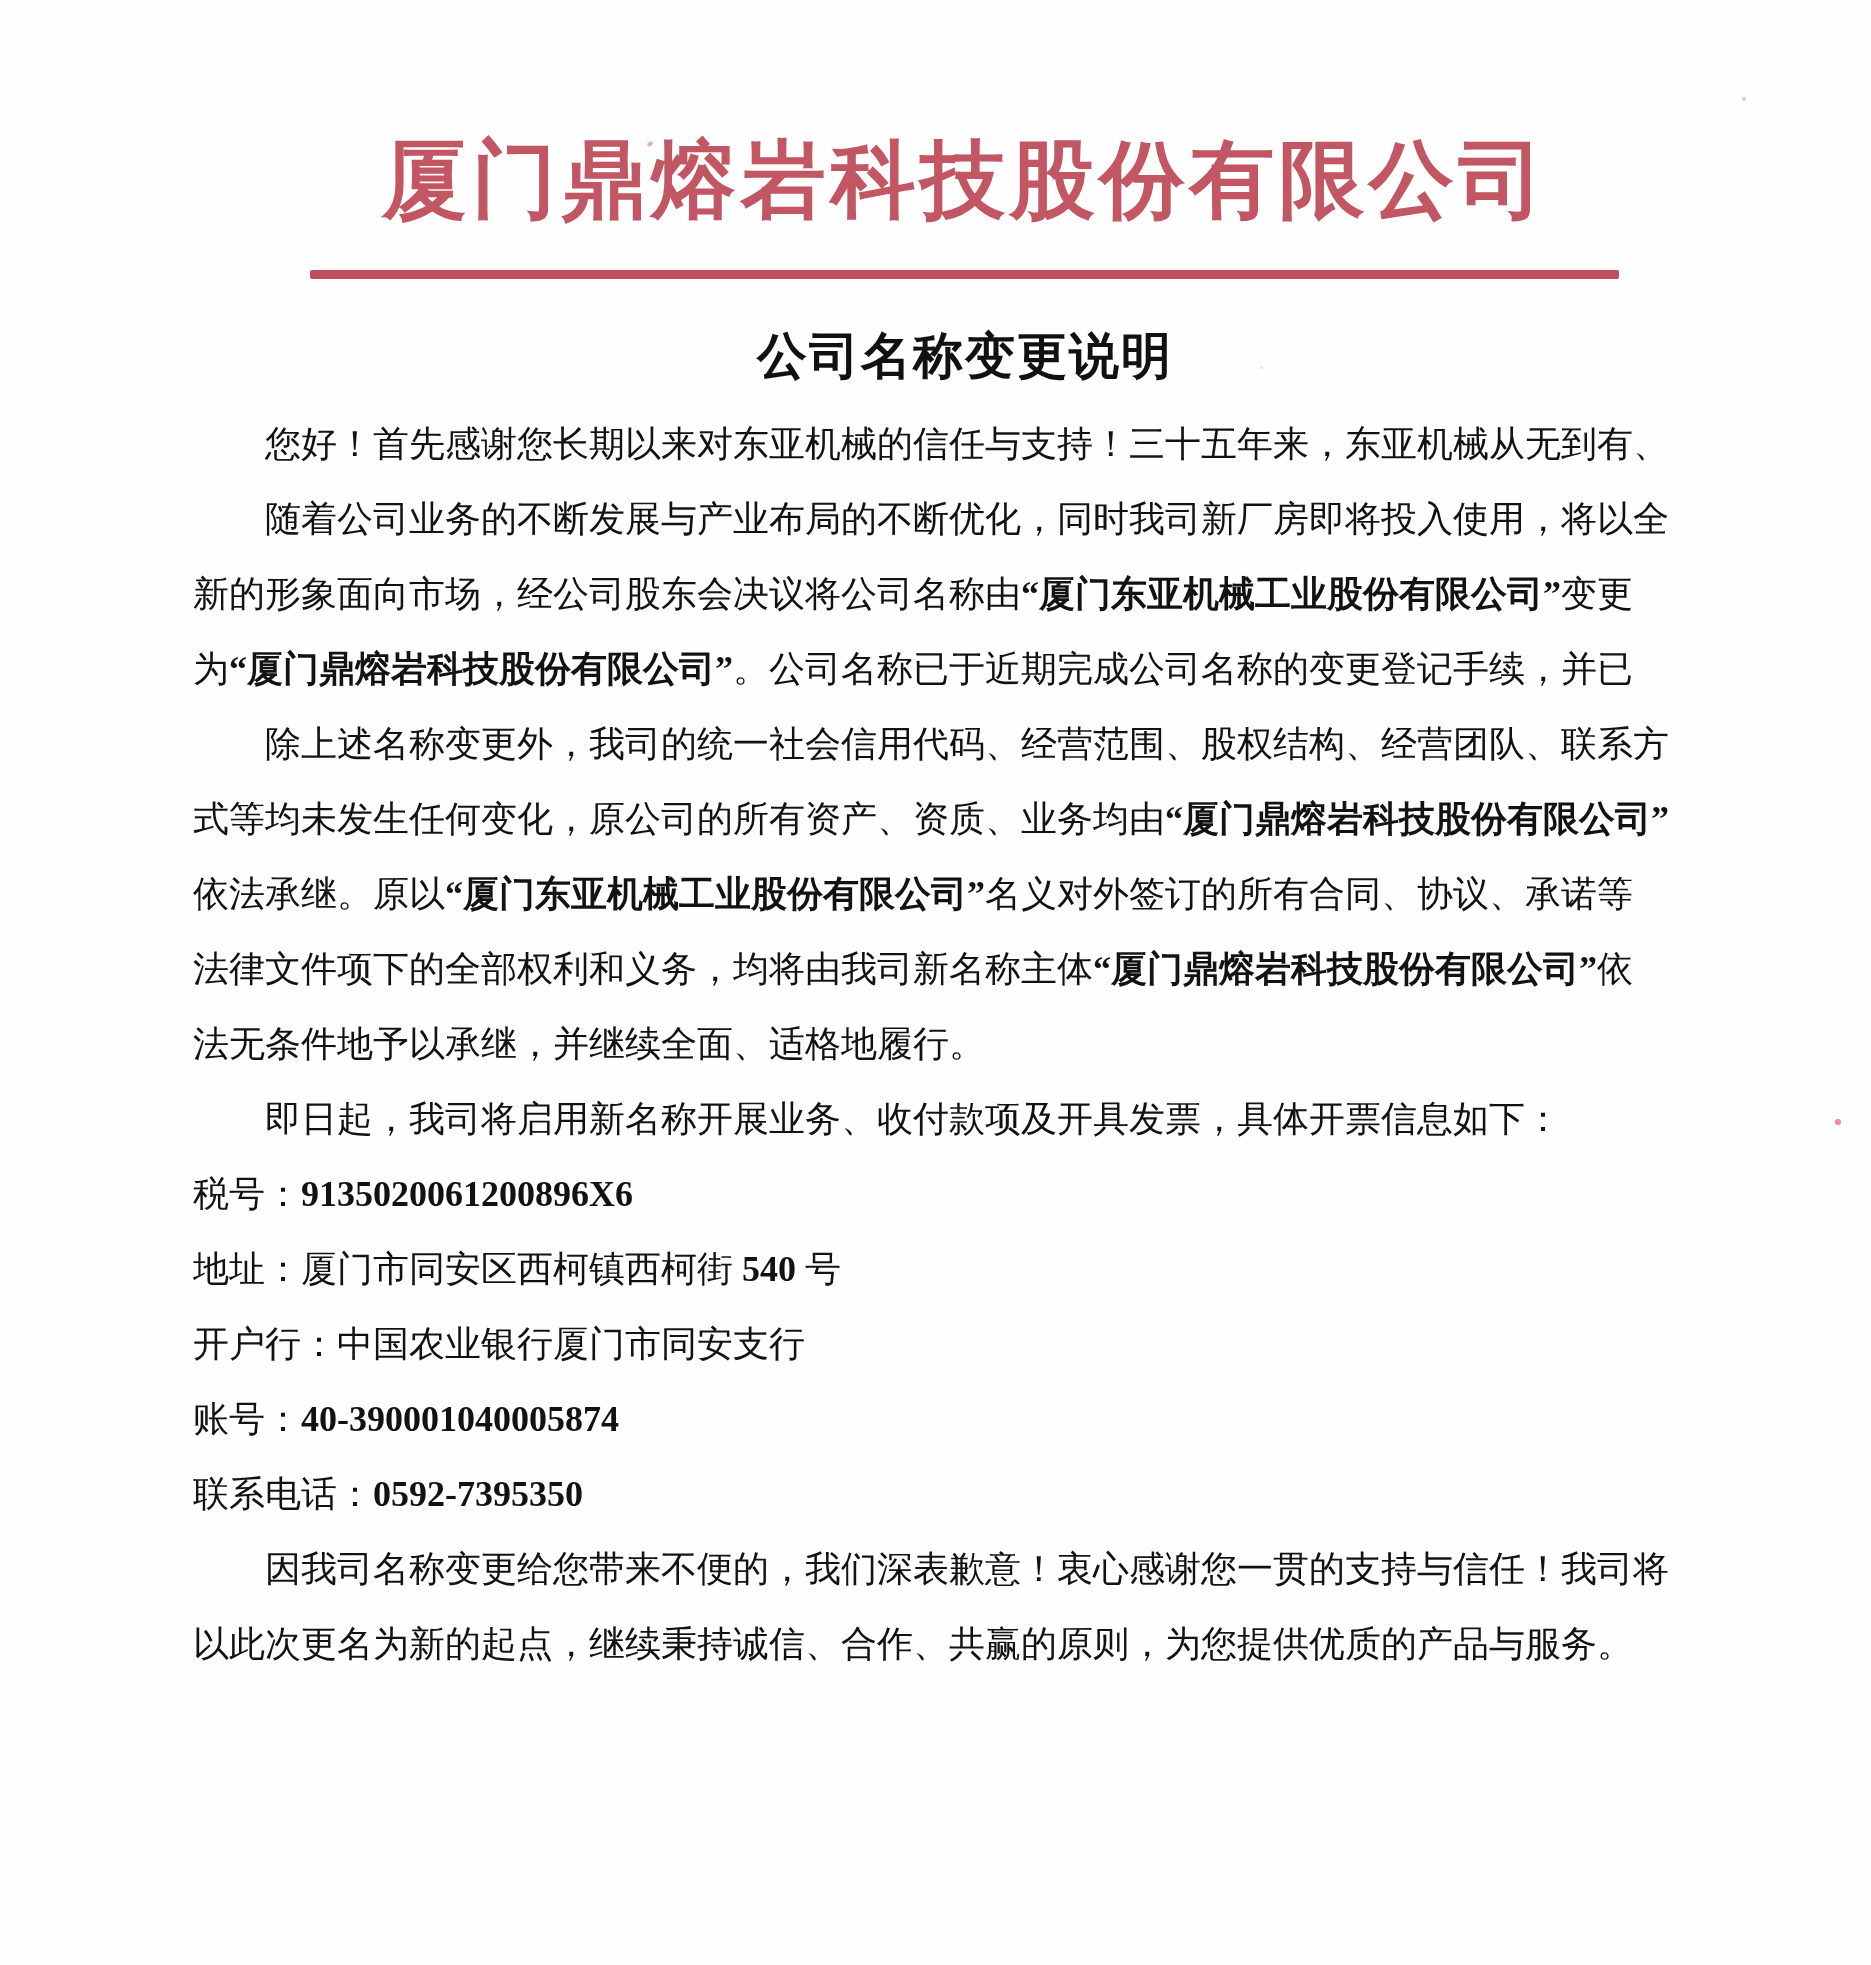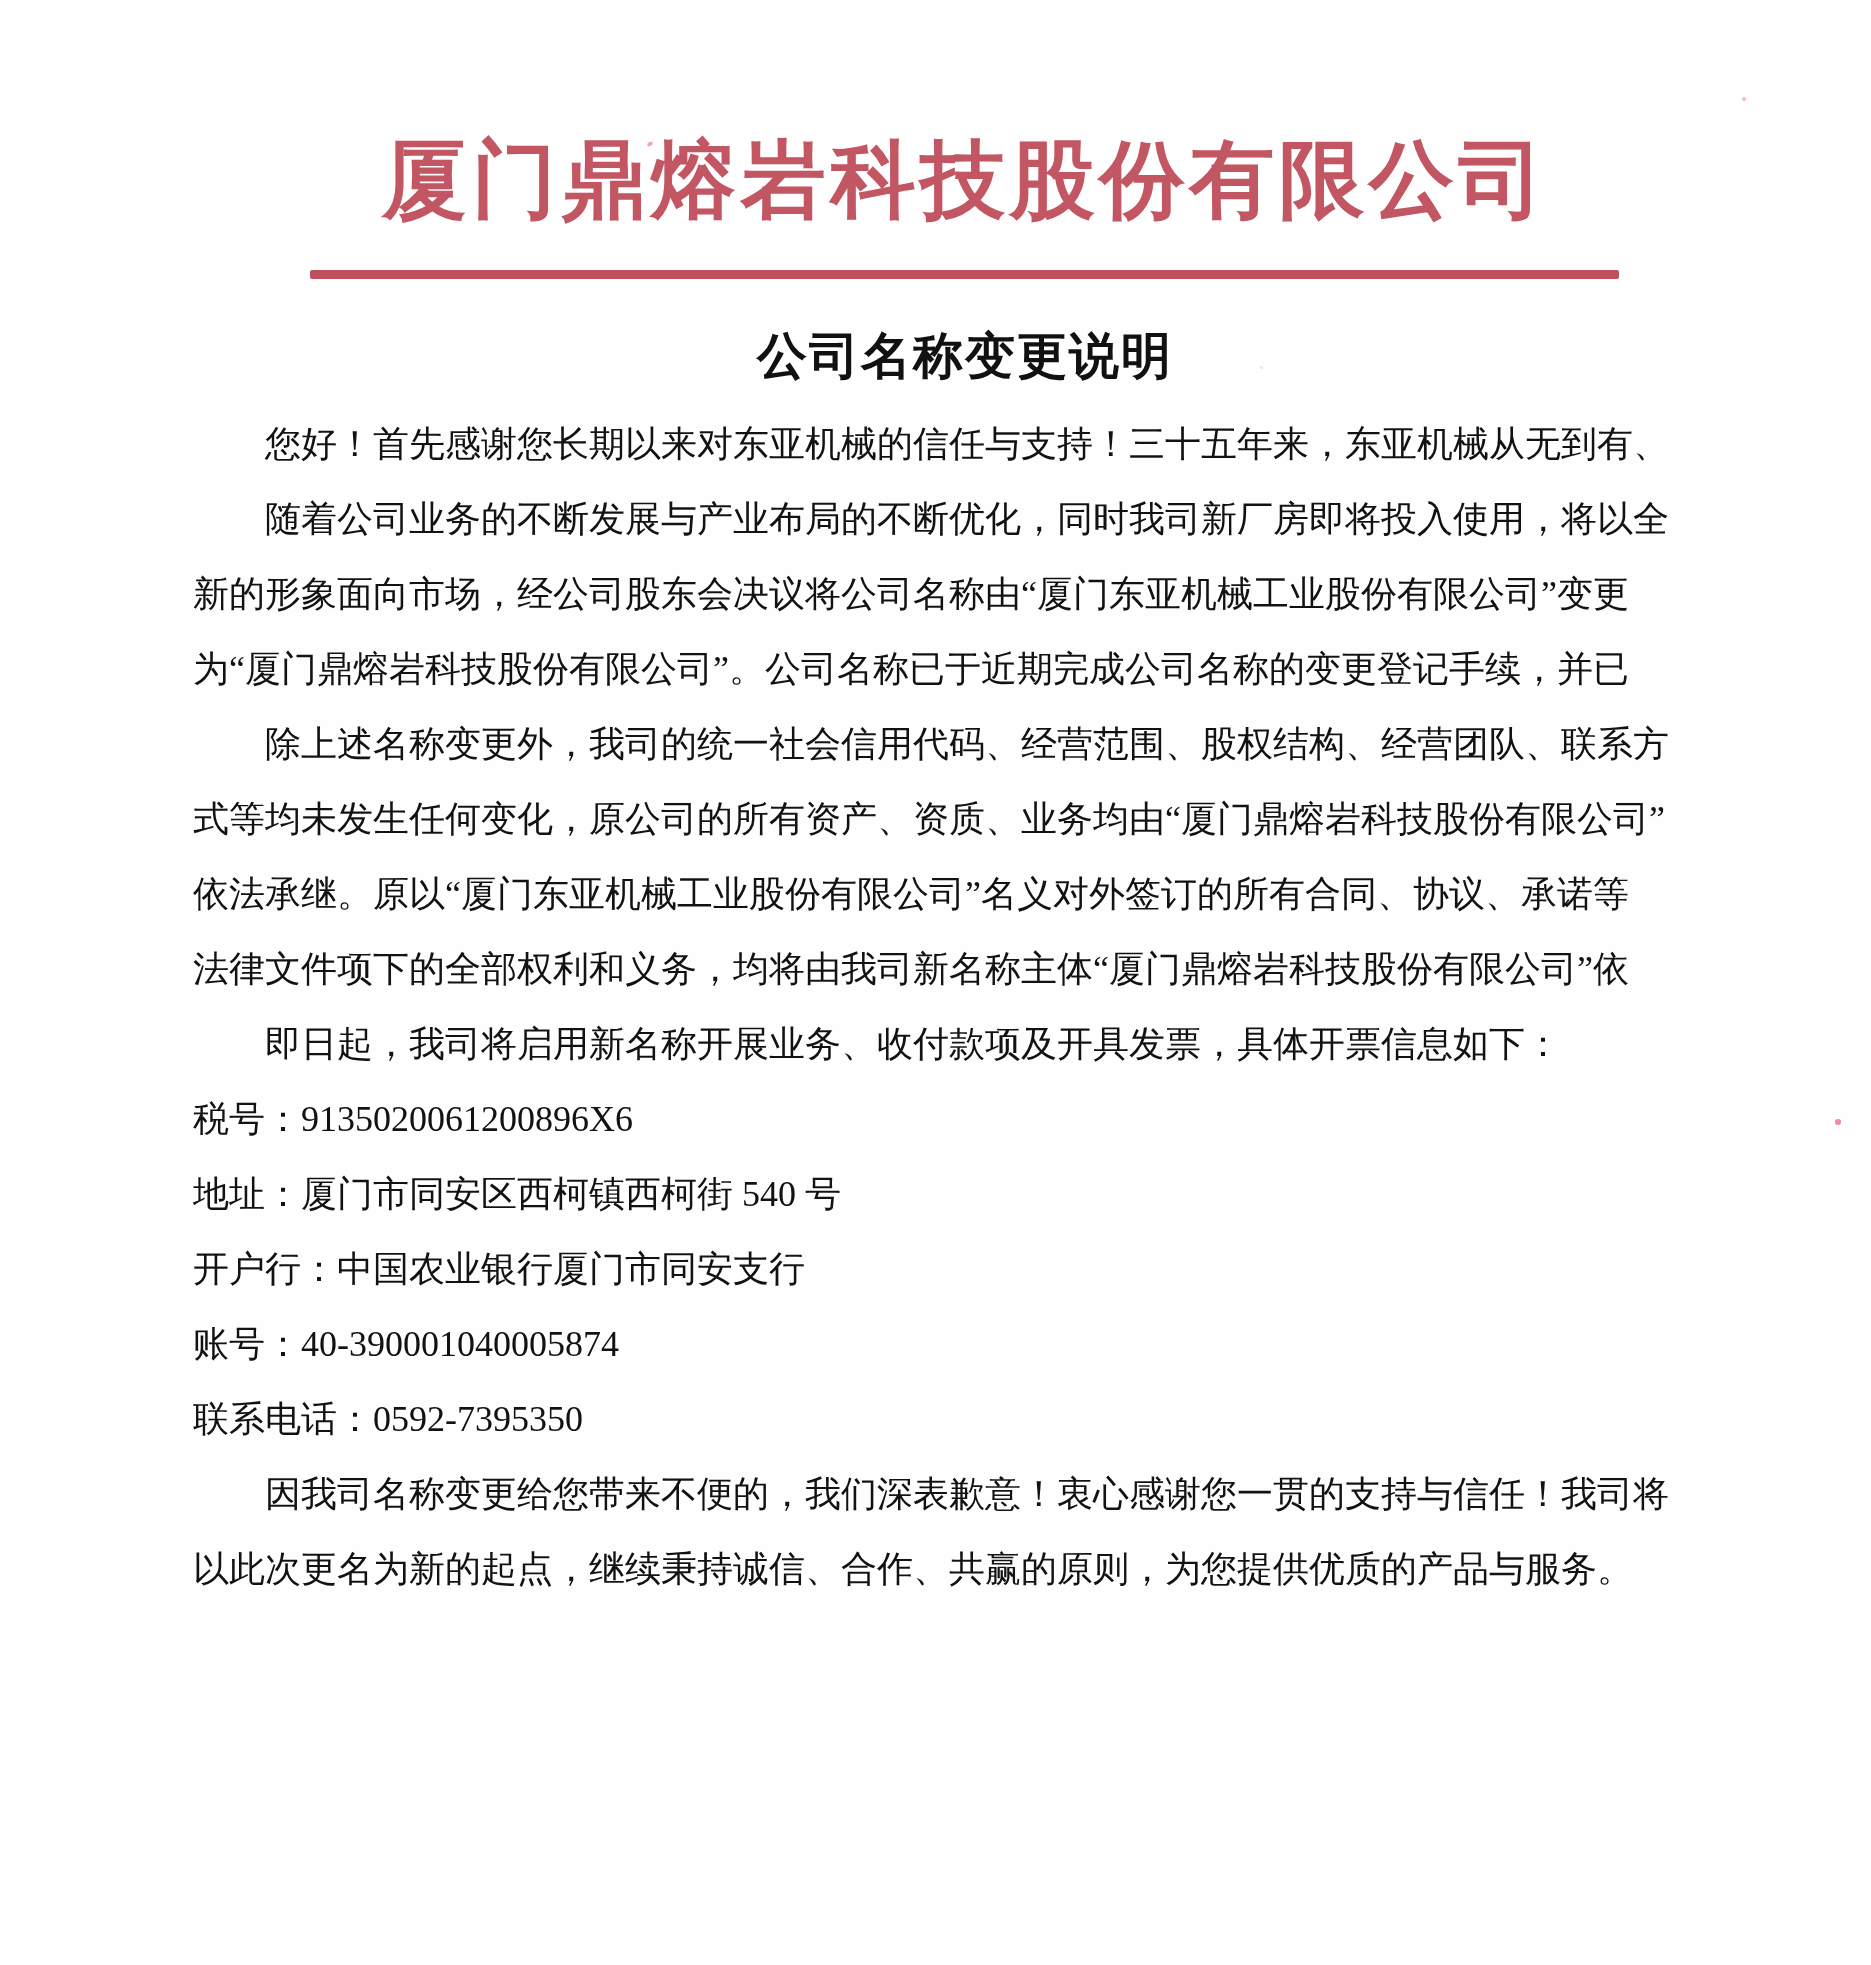--- a/index.html
+++ b/index.html
@@ -19,21 +19,21 @@
   }
   .doc-title{
     position:absolute;top:331px;left:0;right:0;text-align:center;
     transform:translateX(29px);
     font-size:50px;font-weight:700;letter-spacing:2px;line-height:1;
     color:#111;white-space:nowrap;
   }
   .body{position:absolute;left:193px;top:407px;width:1497px;font-size:36px;}
   .line{height:75px;line-height:75px;white-space:nowrap;}
   .line.ind{padding-left:72px;}
-  .line .b{font-weight:400;}
+  .line .b{font-weight:700;}
   .speck{position:absolute;border-radius:50%;z-index:1;}
   .s1{left:647px;top:142px;width:6.3px;height:3.9px;background:#f0a9b8;transform:rotate(-30deg);}
   .s2{left:1742px;top:97px;width:3.9px;height:3.9px;background:#f3bcc8;}
   .s3{left:1835px;top:1119px;width:5.5px;height:5.5px;background:#ee8ca2;}
   .s4{left:1260px;top:366px;width:3.1px;height:3.1px;background:#e6e6e6;}
 </style>
 </head>
 <body>
 
 <div class="page">
@@ -44,20 +44,21 @@
 
   <div class="body">
       <div class="line ind"><span>您好！首先感谢您长期以来对东亚机械的信任与支持！三十五年来，东亚机械从无到有、</span></div>
       <div class="line ind"><span>随着公司业务的不断发展与产业布局的不断优化，同时我司新厂房即将投入使用，将以全</span></div>
       <div class="line"><span>新的形象面向市场，经公司股东会决议将公司名称由</span><span class="b">“厦门东亚机械工业股份有限公司”</span><span>变更</span></div>
       <div class="line"><span>为</span><span class="b">“厦门鼎熔岩科技股份有限公司”</span><span>。公司名称已于近期完成公司名称的变更登记手续，并已</span></div>
       <div class="line ind"><span>除上述名称变更外，我司的统一社会信用代码、经营范围、股权结构、经营团队、联系方</span></div>
       <div class="line"><span>式等均未发生任何变化，原公司的所有资产、资质、业务均由</span><span class="b">“厦门鼎熔岩科技股份有限公司”</span></div>
       <div class="line"><span>依法承继。原以</span><span class="b">“厦门东亚机械工业股份有限公司”</span><span>名义对外签订的所有合同、协议、承诺等</span></div>
       <div class="line"><span>法律文件项下的全部权利和义务，均将由我司新名称主体</span><span class="b">“厦门鼎熔岩科技股份有限公司”</span><span>依</span></div>
+      <div class="line"><span>法无条件地予以承继，并继续全面、适格地履行。</span></div>
       <div class="line ind"><span>即日起，我司将启用新名称开展业务、收付款项及开具发票，具体开票信息如下：</span></div>
       <div class="line"><span>税号：</span><span class="b">9135020061200896X6</span></div>
       <div class="line"><span>地址：厦门市同安区西柯镇西柯街 </span><span class="b">540</span><span> 号</span></div>
       <div class="line"><span>开户行：中国农业银行厦门市同安支行</span></div>
       <div class="line"><span>账号：</span><span class="b">40-390001040005874</span></div>
       <div class="line"><span>联系电话：</span><span class="b">0592-7395350</span></div>
       <div class="line ind"><span>因我司名称变更给您带来不便的，我们深表歉意！衷心感谢您一贯的支持与信任！我司将</span></div>
       <div class="line"><span>以此次更名为新的起点，继续秉持诚信、合作、共赢的原则，为您提供优质的产品与服务。</span></div>
     </div>
 

